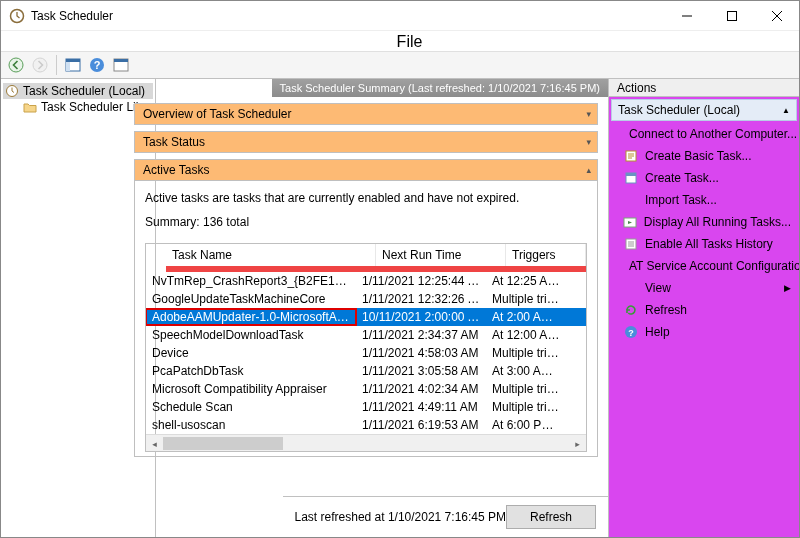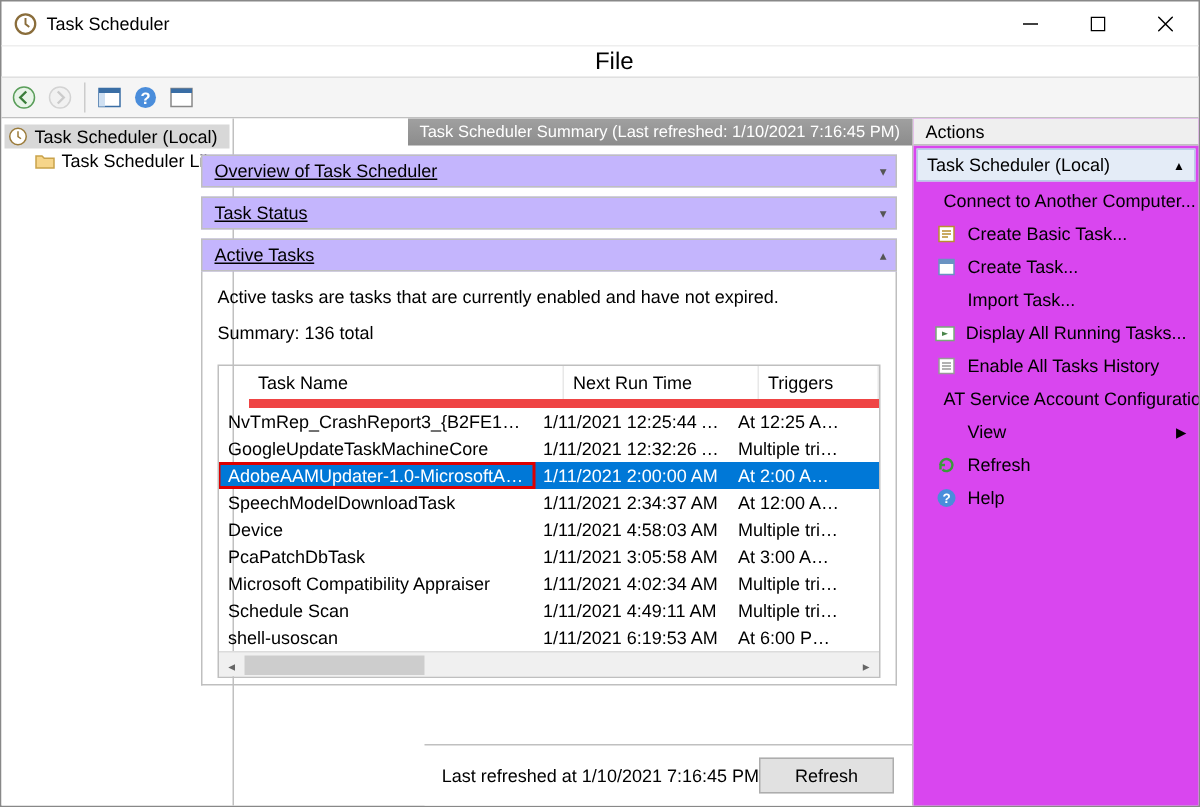--- a/index.html
+++ b/index.html
@@ -16,21 +16,21 @@
 .tbicon { width: 22px; height: 22px; border: 1px solid transparent; display: flex; align-items: center; justify-content: center; border-radius: 2px; }
 .tbsep { width: 1px; height: 20px; background: #ccc; margin: 0 3px; }
 .body { flex: 1; display: flex; min-height: 0; border-radius: 29px; }
 .tree { width: 155px; border-right: 1px solid #c0c0c0; background: #fff; padding: 4px 2px; font-size: 12px; }
 .tree-node { display: flex; align-items: center; padding: 1px 2px; gap: 4px; white-space: nowrap; }
 .tree-node.sel { background: #d8d8d8; }
 .tree-node.child { padding-left: 20px; }
 .center { flex: 1; display: flex; flex-direction: column; background: #fff; min-width: 0; border-right: 1px solid #c0c0c0; align-items: flex-end; }
 .summary-hdr { height: 18px; background: linear-gradient(#a0a0a0,#8c8c8c); color: #fff; font-size: 11px; padding: 2px 8px; display: flex; align-items: center; }
 .panels { flex: 1; overflow: hidden; padding: 6px 10px 0 10px; display: flex; flex-direction: column; gap: 6px; }
-.accordion { border: 1px solid #bfbfbf; background: #c4b5fd; height: 22px; display: flex; align-items: center; padding: 0 8px; font-size: 12px; position: relative; text-decoration: underline; }
+.accordion { border: 1px solid #bfbfbf; background: #fdba74; height: 22px; display: flex; align-items: center; padding: 0 8px; font-size: 12px; position: relative; }
 .accordion .chev { position: absolute; right: 6px; font-size: 9px; color: #555; }
 .active-body { border: 1px solid #bfbfbf; border-top: none; padding: 10px 10px 4px 10px; flex: 1; display: flex; flex-direction: column; min-height: 0; }
 .desc { font-size: 12px; margin-bottom: 10px; }
 .summary-count { font-size: 12px; margin-bottom: 14px; }
 .tablewrap { border: 1px solid #bfbfbf; flex: 1; overflow: hidden; display: flex; flex-direction: column; min-height: 0; }
 .thead { display: flex; background: #fff; border-bottom: 6px solid #ef4444; font-size: 12px; margin-left: 20px; }
 .th { padding: 4px 6px; border-right: 1px solid #e8e8e8; overflow: hidden; white-space: nowrap; text-overflow: ellipsis; }
 .tbody { flex: 1; overflow-y: auto; overflow-x: auto; }
 .tr { display: flex; font-size: 12px; height: 18px; align-items: center; }
 .td { padding: 1px 6px; overflow: hidden; white-space: nowrap; text-overflow: ellipsis; }
@@ -181,21 +181,21 @@
                     <div class="td c2">1/11/2021 12:25:44 AM</div>
                     <div class="td c3">At 12:25 AM ev</div>
                   </div>
                   <div class="tr">
                     <div class="td c1">GoogleUpdateTaskMachineCore</div>
                     <div class="td c2">1/11/2021 12:32:26 AM</div>
                     <div class="td c3">Multiple trigg</div>
                   </div>
                   <div class="tr sel">
                     <div class="td c1">AdobeAAMUpdater-1.0-MicrosoftAccount-pi...</div>
-                    <div class="td c2">1/11/2021 2:00:00 AM</div>
+                    <div class="td c2">10/11/2021 2:00:00 AM</div>
                     <div class="td c3">At 2:00 AM ev</div>
                   </div>
                   <div class="tr">
                     <div class="td c1">SpeechModelDownloadTask</div>
                     <div class="td c2">1/11/2021 2:34:37 AM</div>
                     <div class="td c3">At 12:00 AM e</div>
                   </div>
                   <div class="tr">
                     <div class="td c1">Device</div>
                     <div class="td c2">1/11/2021 4:58:03 AM</div>

